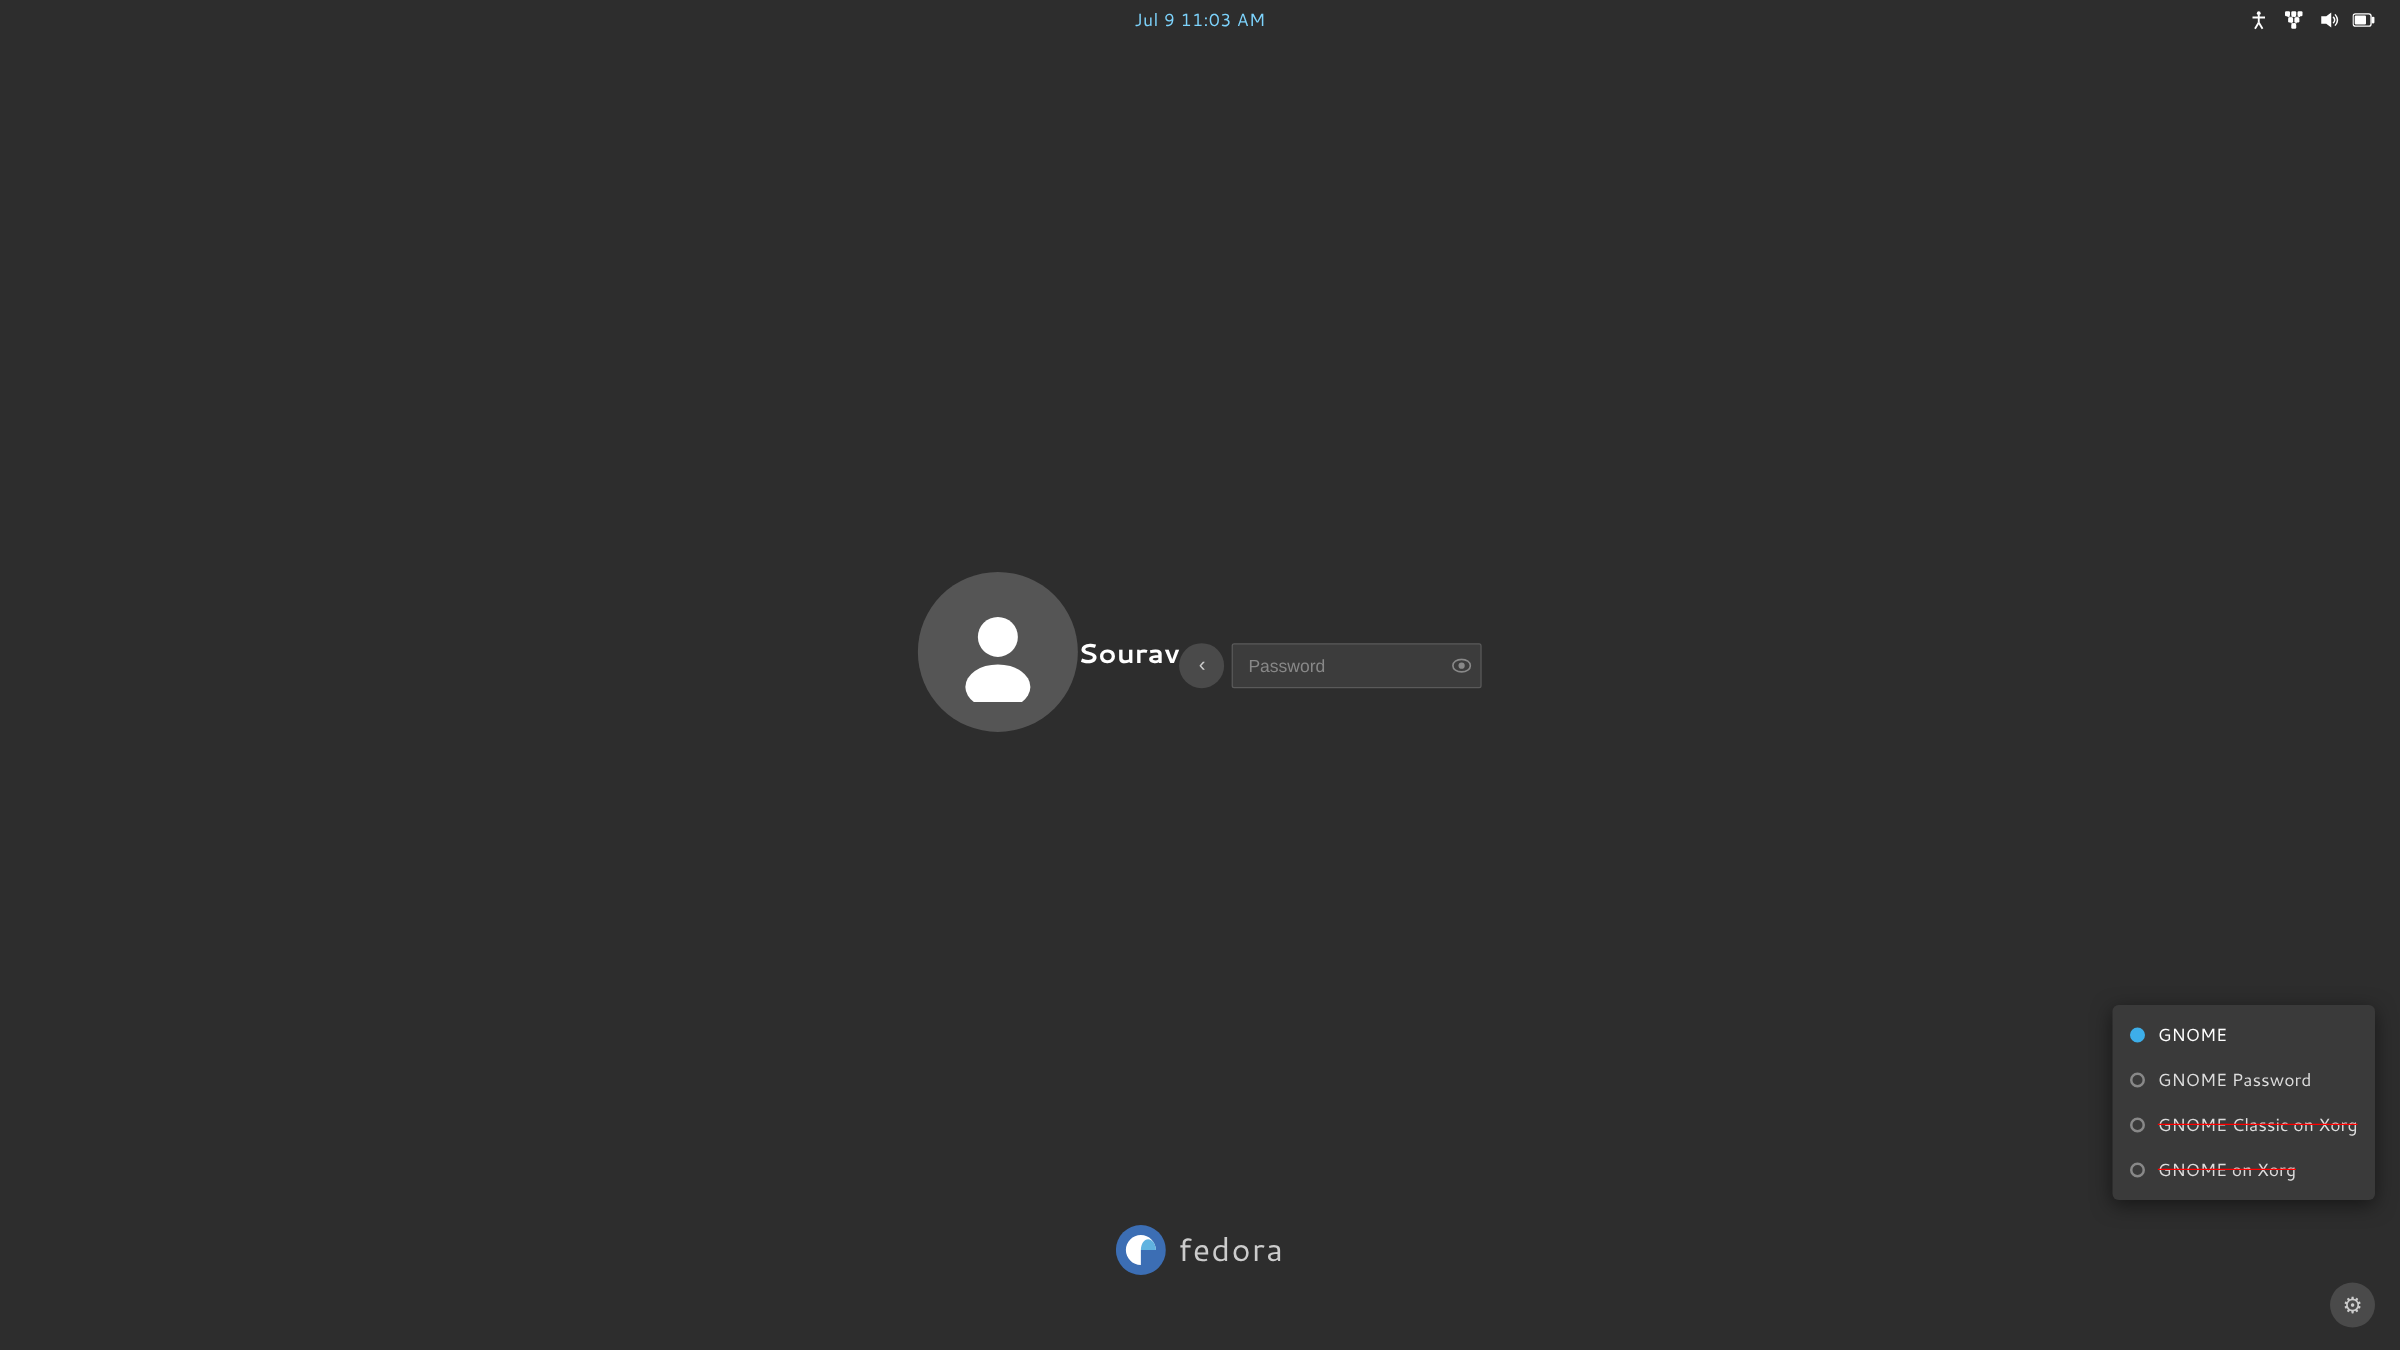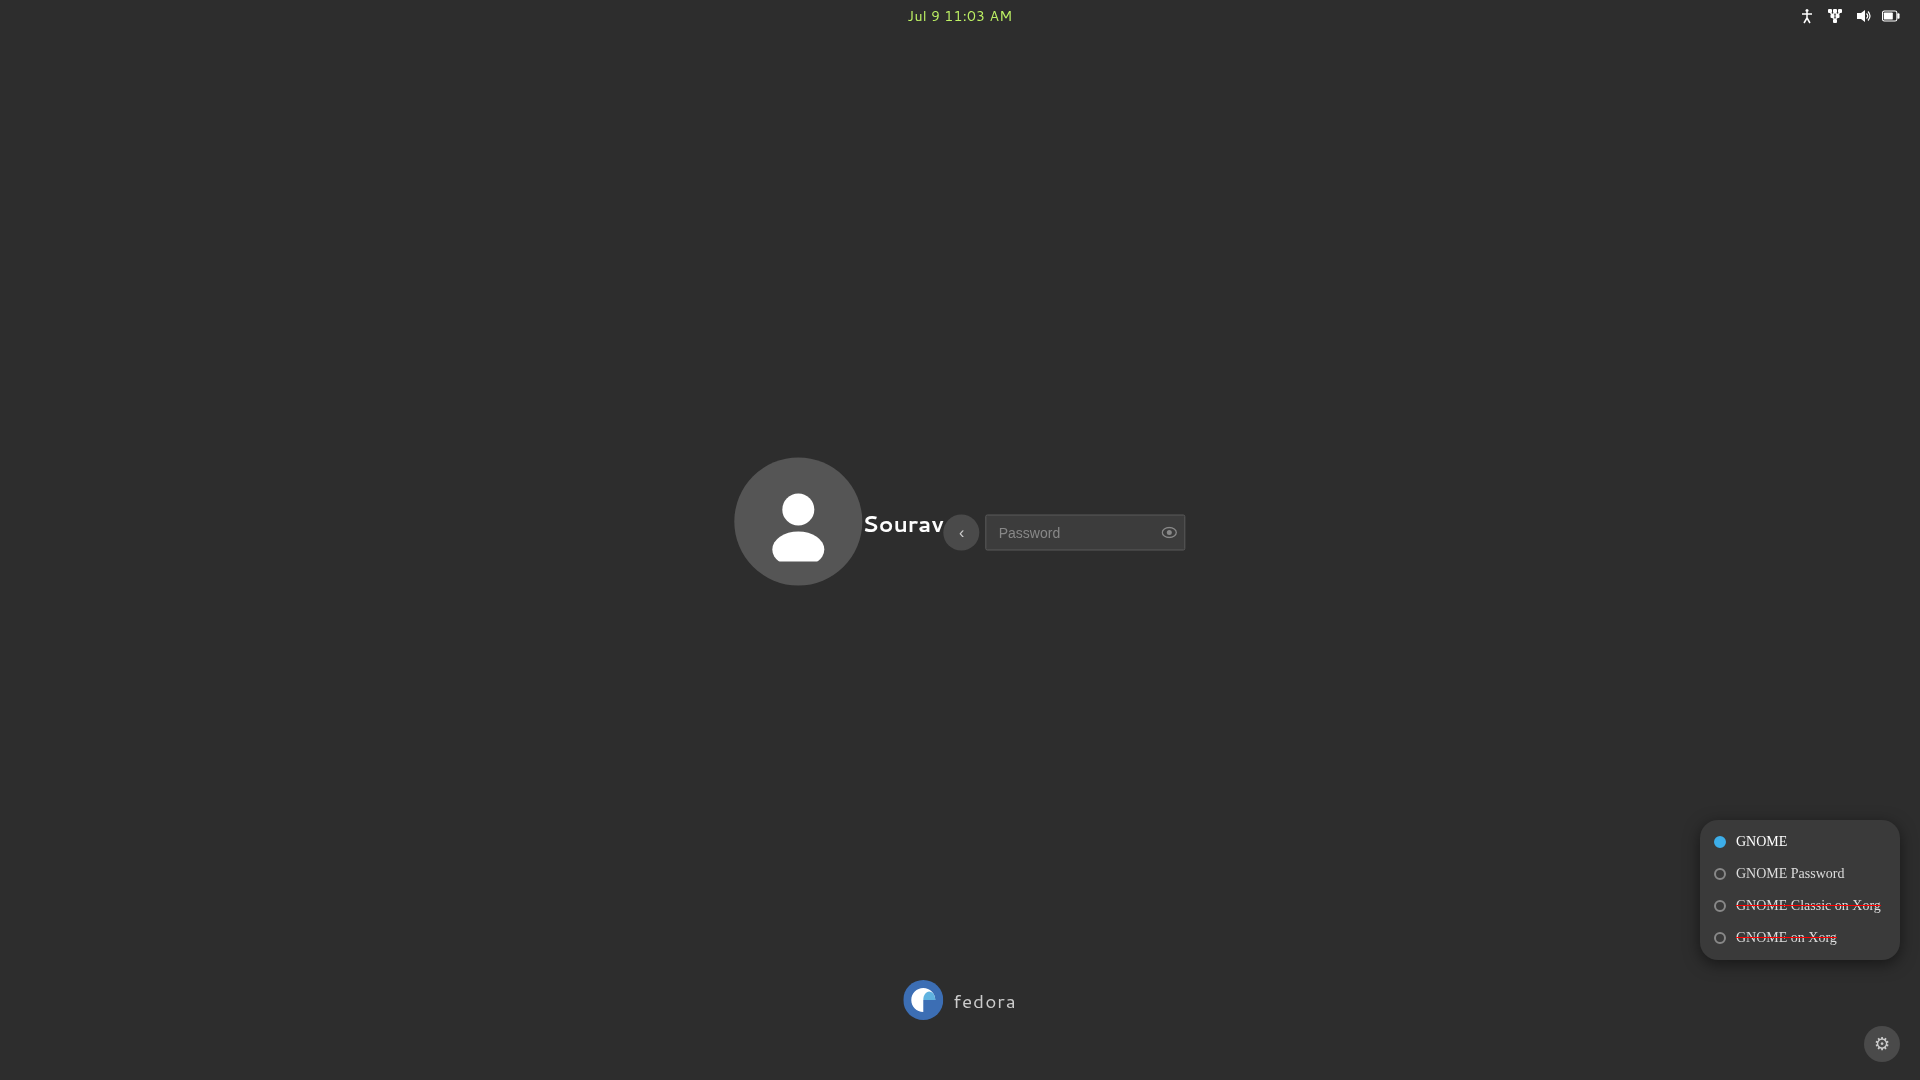--- a/index.html
+++ b/index.html
@@ -21,21 +21,21 @@
       left: 0;
       right: 0;
       height: 32px;
       display: flex;
       align-items: center;
       justify-content: center;
     }
 
     .top-bar-clock {
       font-size: 14px;
-      color: #bef264;
+      color: #7dd3fc;
       letter-spacing: 0.3px;
     }
 
     .top-bar-icons {
       position: absolute;
       right: 20px;
       top: 0;
       height: 32px;
       display: flex;
       align-items: center;
@@ -156,37 +156,36 @@
       align-items: center;
       gap: 10px;
     }
 
     .fedora-icon {
       width: 40px;
       height: 40px;
     }
 
     .fedora-text {
-      font-size: 19px;
+      font-size: 26px;
       color: #cccccc;
       font-weight: 300;
       letter-spacing: 1px;
     }
 
     
     .session-dropdown {
       position: absolute;
       bottom: 120px;
       right: 20px;
       background-color: #3a3a3a;
-      border-radius: 18px;
+      border-radius: 5px;
       padding: 6px 0;
       min-width: 200px;
       box-shadow: 0 4px 16px rgba(0,0,0,0.5);
-      font-family: Liberation Serif, serif;
     }
 
     .session-item {
       display: flex;
       align-items: center;
       padding: 8px 14px;
       cursor: pointer;
       font-size: 14px;
       color: #dddddd;
       gap: 10px;

